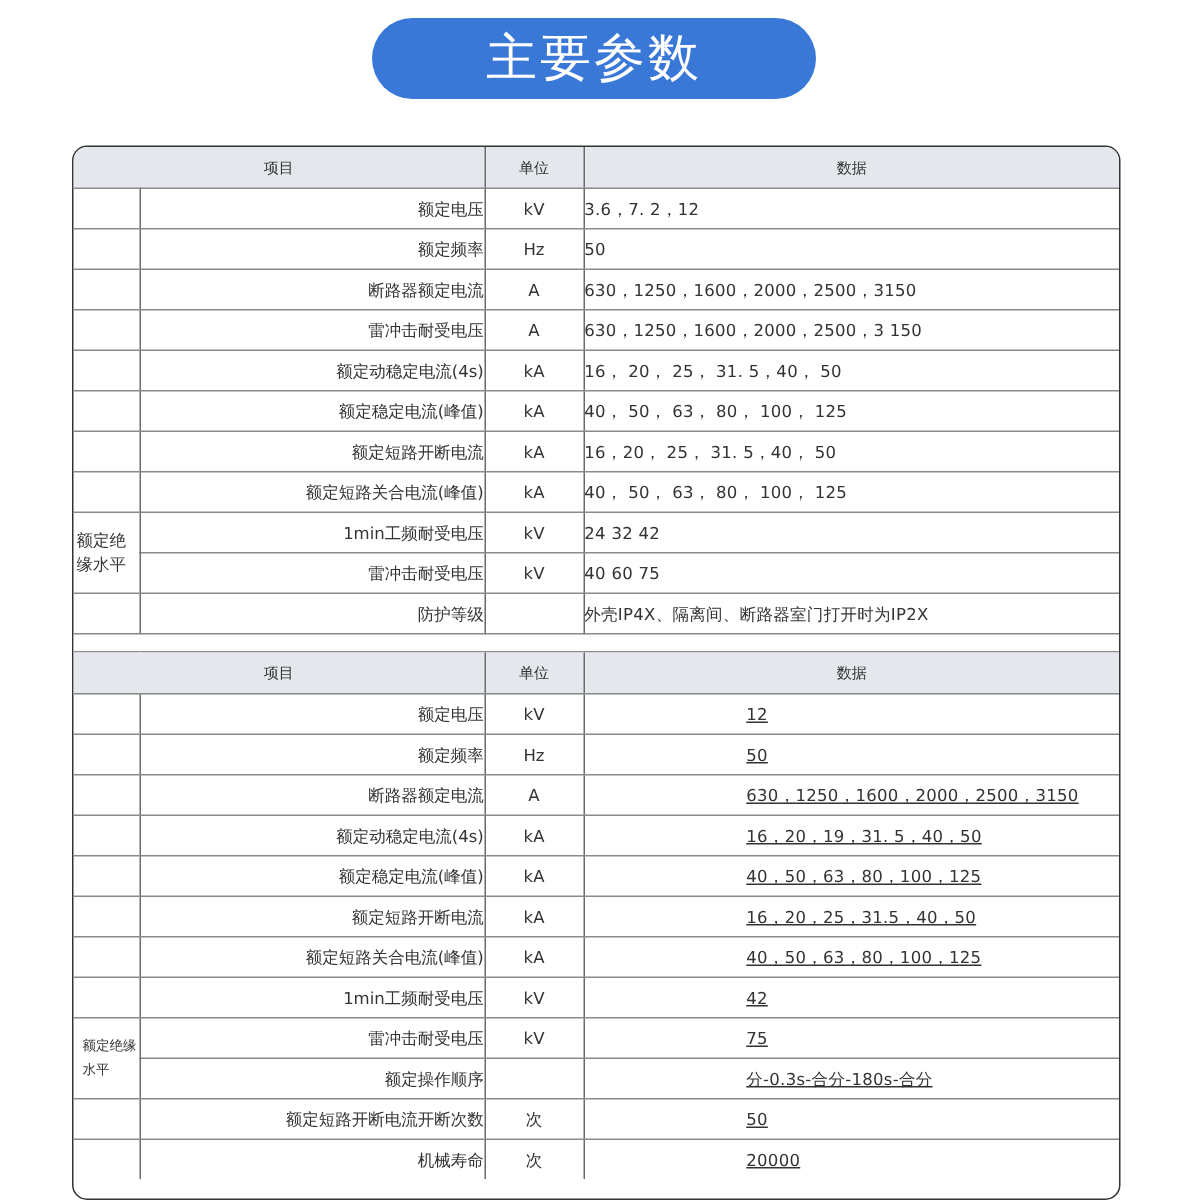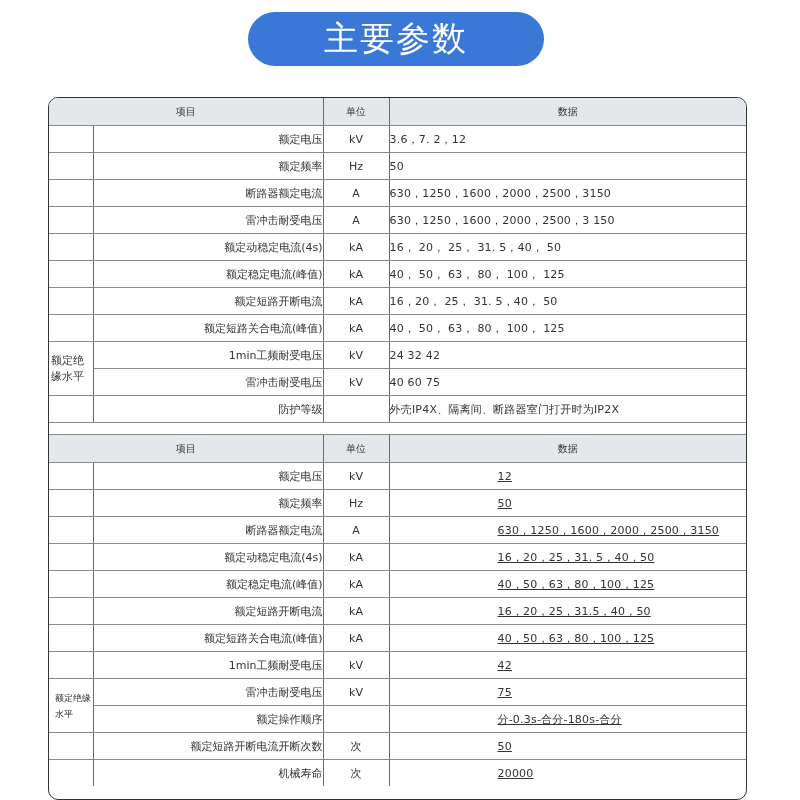--- a/index.html
+++ b/index.html
@@ -144,21 +144,21 @@
     <tr>
       <td></td>
       <td class="item">断路器额定电流</td>
       <td class="unit">A</td>
       <td class="val val2">630，1250，1600，2000，2500，3150</td>
     </tr>
     <tr>
       <td></td>
       <td class="item">额定动稳定电流(4s)</td>
       <td class="unit">kA</td>
-      <td class="val val2">16，20，25，31. 5，40，50</td>
+      <td class="val val2">16，20，19，31. 5，40，50</td>
     </tr>
     <tr>
       <td></td>
       <td class="item">额定稳定电流(峰值)</td>
       <td class="unit">kA</td>
       <td class="val val2">40，50，63，80，100，125</td>
     </tr>
     <tr>
       <td></td>
       <td class="item">额定短路开断电流</td>

